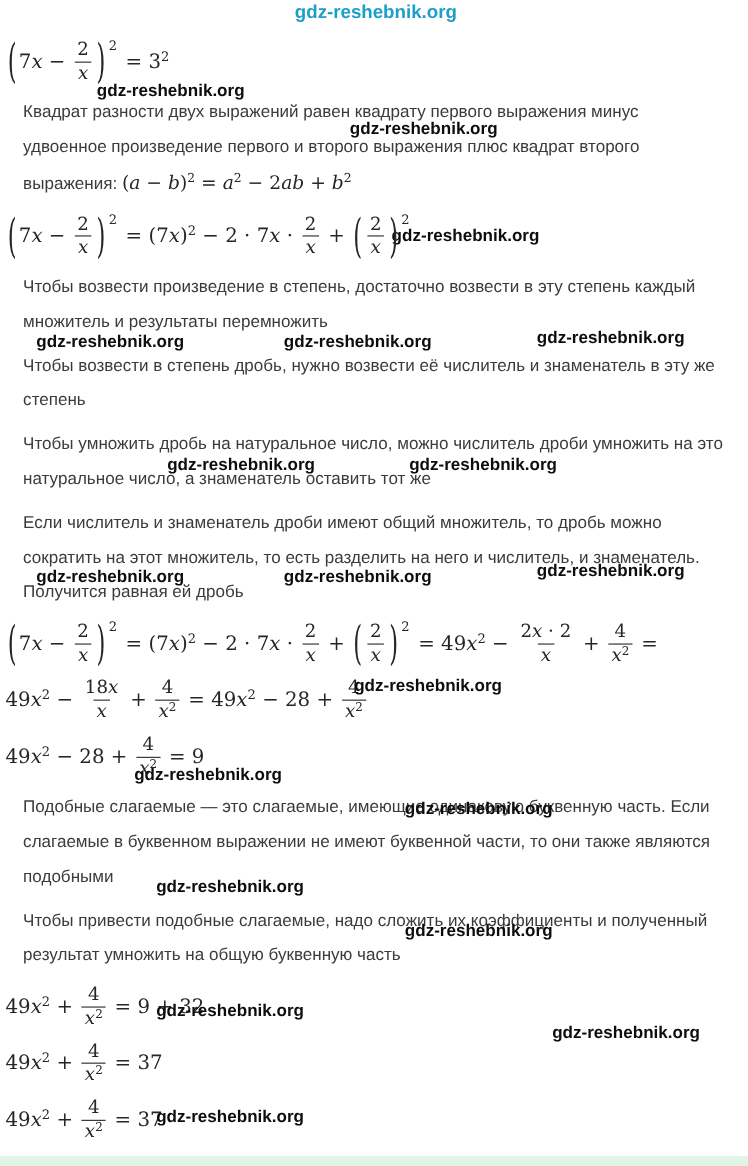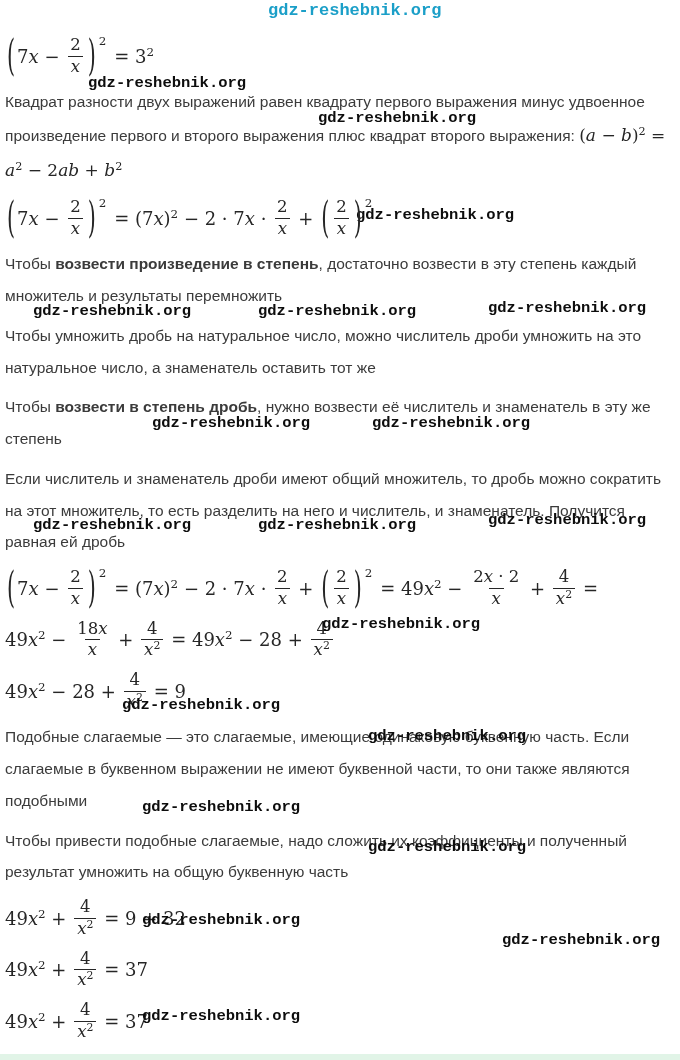--- a/index.html
+++ b/index.html
@@ -5,22 +5,22 @@
   *{box-sizing:border-box;margin:0;padding:0}
   html,body{width:680px;height:1060px}
   body{
     background:var(--page-bg,#ffffff);
     position:relative;
     overflow:hidden;
     font-family:"Liberation Sans",sans-serif;
     color:var(--text-color,#3b3b3b);
   }
   .content{padding:26px 6px 0 5px}
-  .para{font-size:15.5px;line-height:2.05;margin:8px 0;color:var(--text-color,#3b3b3b)}
-  .para b{font-weight:700}
+  .para{font-size:15.5px;line-height:2.05;margin:8px 16px;color:var(--text-color,#3b3b3b)}
+  .para b{font-weight:400}
   .para .imath{font-family:"DejaVu Serif",serif;font-size:17px;color:var(--math-color,#262626)}
   .formula{
     font-family:"DejaVu Serif",serif;
     font-size:18px;
     color:var(--math-color,#262626);
     margin:9px 0;
     display:flex;
     align-items:center;
     flex-wrap:wrap;
   }
@@ -33,21 +33,21 @@
   }
   .frac .num,.frac .den{line-height:1.25;padding:0 3px;text-align:center}
   .frac .den{border-top:1.4px solid currentColor}
   .bp{
     display:inline-block;font-size:1.15em;font-weight:400;
     transform:scaleY(2.05);transform-origin:center;margin:0 2px;
   }
   .exp{font-size:0.66em;line-height:1;align-self:flex-start;margin:1px 2px 0 1px}
   .wm{
     position:absolute;
-    font-family:Liberation Mono, monospace;
+    font-family:Liberation Sans, sans-serif;
     font-weight:700;font-size:15.5px;
     color:var(--wm-color,#0d0d0d);
     white-space:nowrap;
   }
   .wm-top{color:var(--wm-top-color,#1b9fc8);font-size:17px}
   .answer{
     background:var(--answer-bg,#e1f4e7);
     margin:12px -6px 0 -5px;
     padding:4px 10px 6px 5px;
     min-height:40px;
@@ -115,22 +115,22 @@
       <span class="ms"><span> + </span></span>
       <span class="bp">(</span>
       <span class="frac">
         <span class="num"><span>2</span></span>
         <span class="den"><span class="mi">x</span></span>
       </span>
       <span class="bp">)</span>
       <span class="exp">2</span>
     </div>
     <div class="para"><span>Чтобы </span><b>возвести произведение в степень</b><span>, достаточно возвести в эту степень каждый множитель и результаты перемножить</span></div>
+    <div class="para"><span>Чтобы </span><b>возвести в степень дробь</b><span>, нужно возвести её числитель и знаменатель в эту же степень</span></div>
     <div class="para"><span>Чтобы умножить дробь на натуральное число, можно числитель дроби умножить на это натуральное число, а знаменатель оставить тот же</span></div>
-    <div class="para"><span>Чтобы </span><b>возвести в степень дробь</b><span>, нужно возвести её числитель и знаменатель в эту же степень</span></div>
     <div class="para"><span>Если числитель и знаменатель дроби имеют общий множитель, то дробь можно сократить на этот множитель, то есть разделить на него и числитель, и знаменатель. Получится равная ей дробь</span></div>
     <div class="formula">
       <span class="bp">(</span>
       <span class="ms"><span>7</span><span class="mi">x</span><span> − </span></span>
       <span class="frac">
         <span class="num"><span>2</span></span>
         <span class="den"><span class="mi">x</span></span>
       </span>
       <span class="bp">)</span>
       <span class="exp">2</span>

